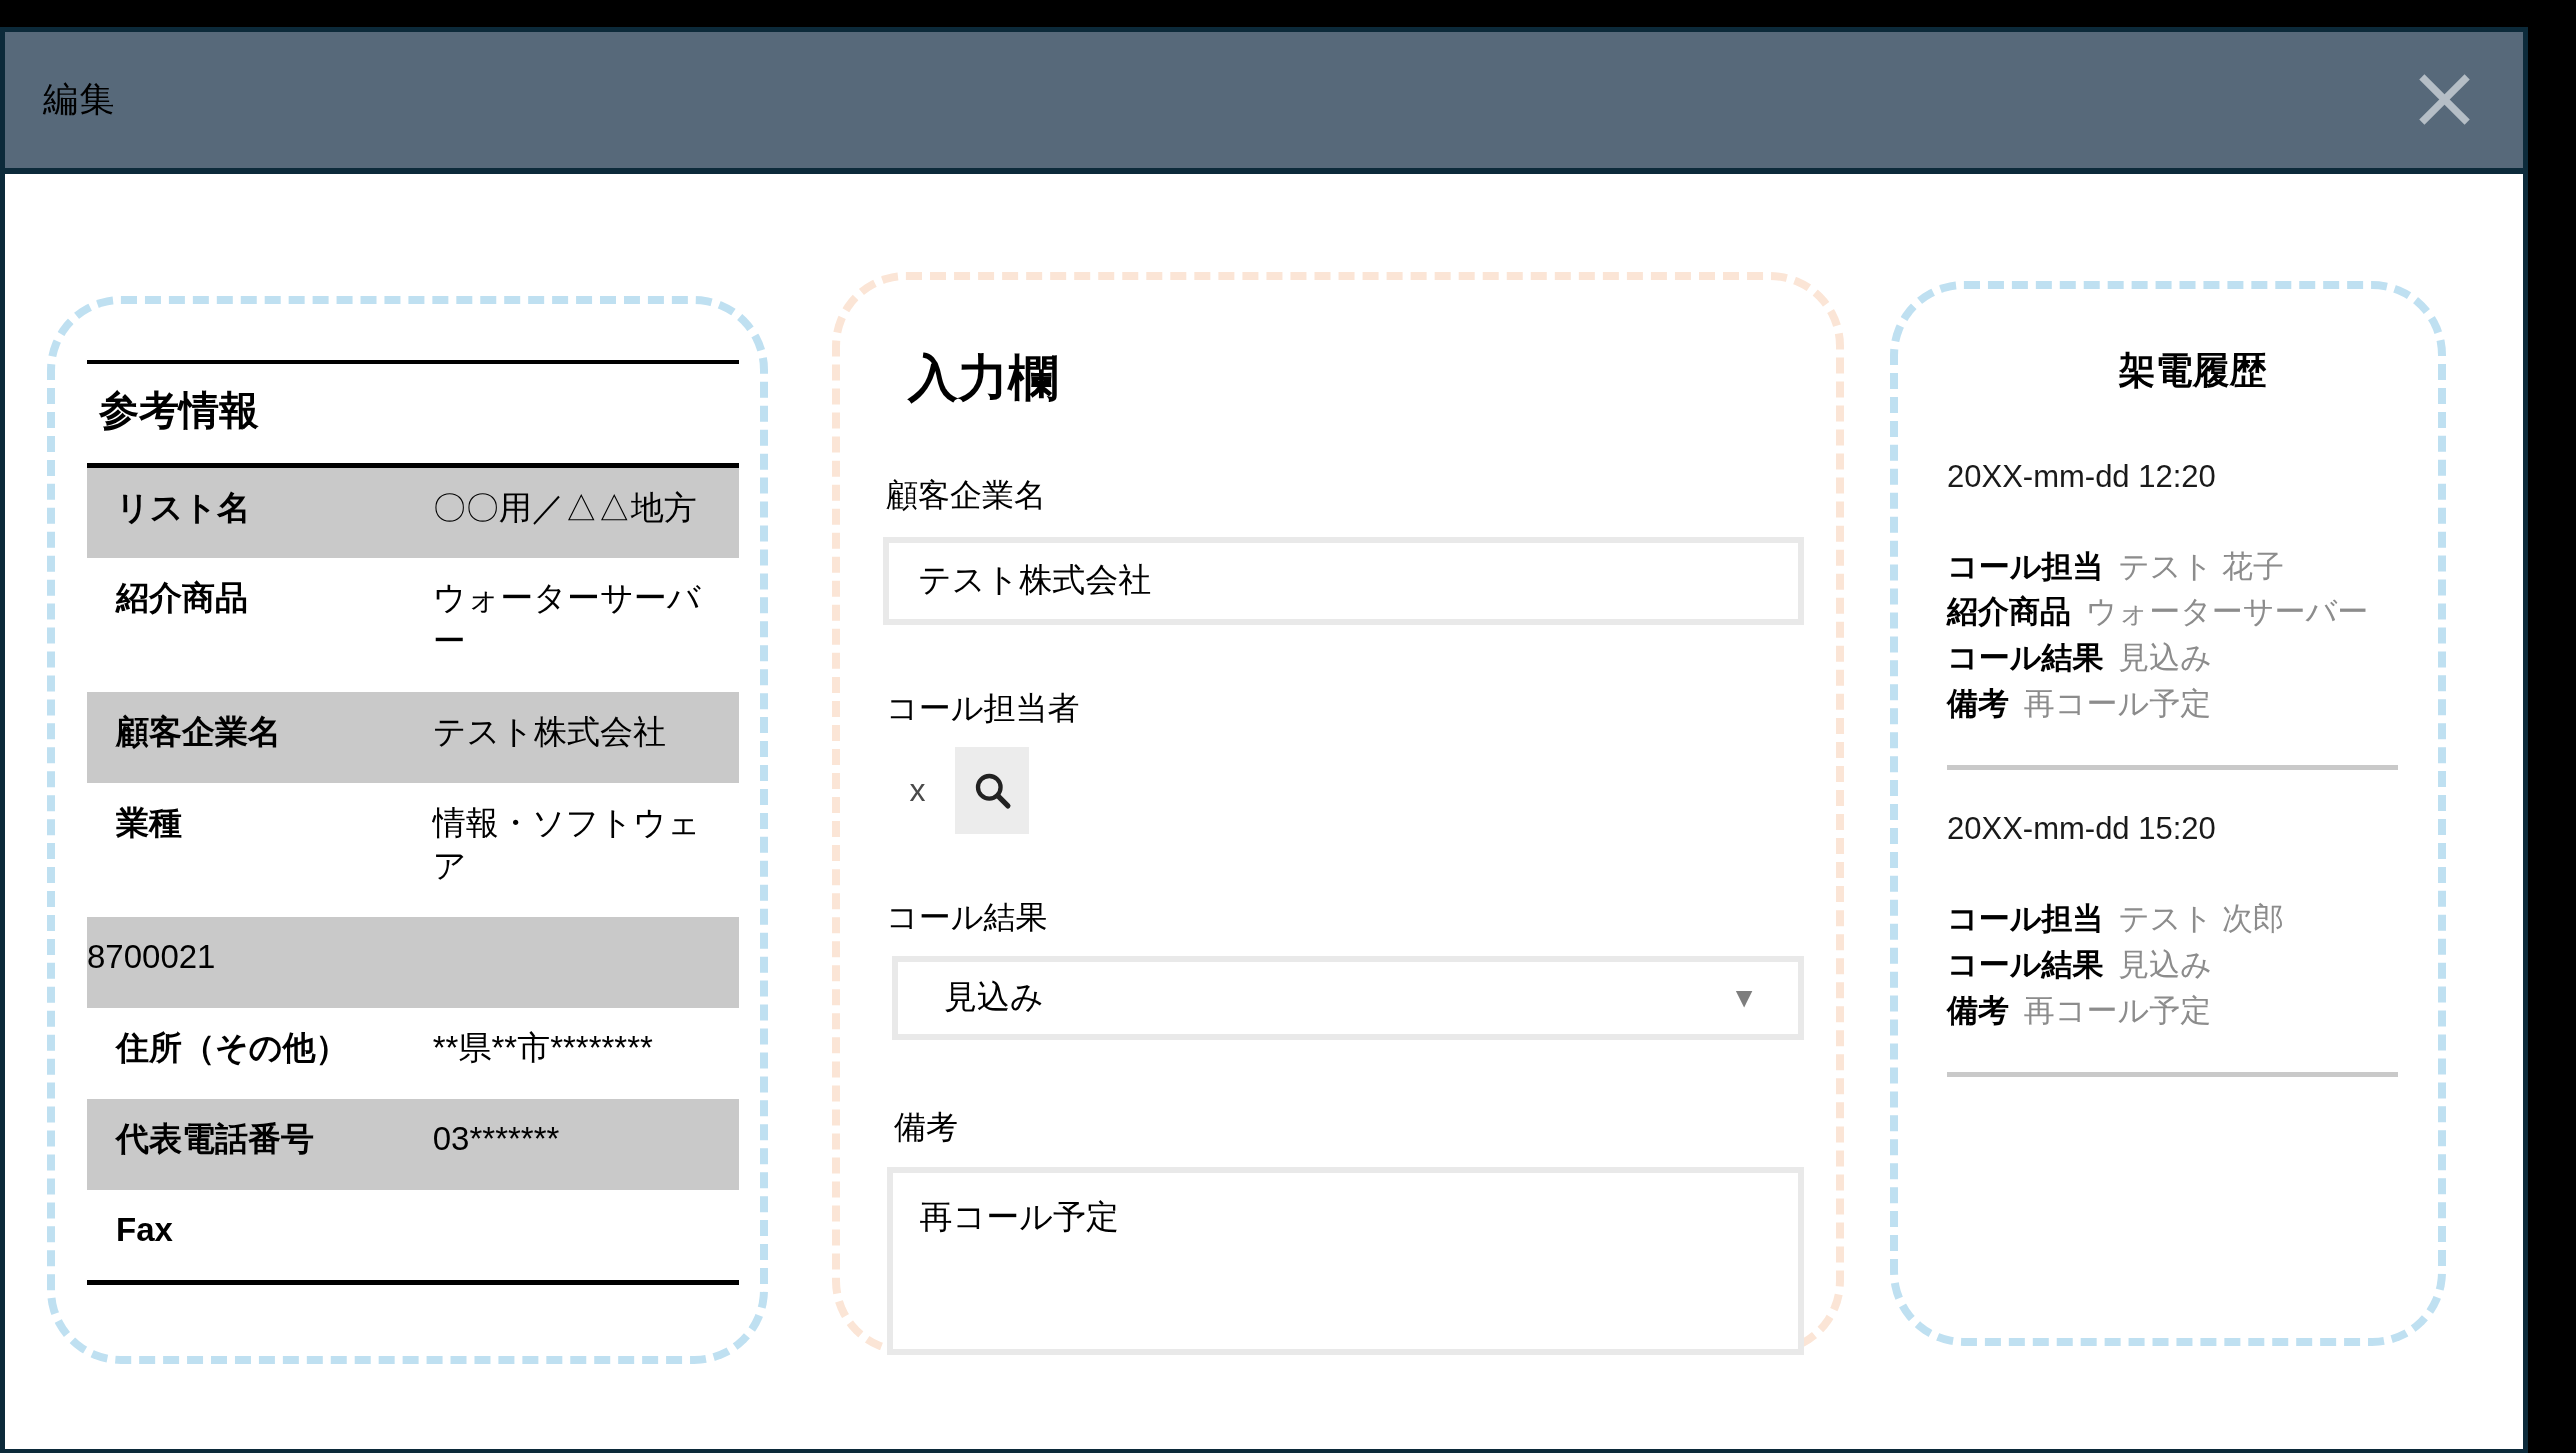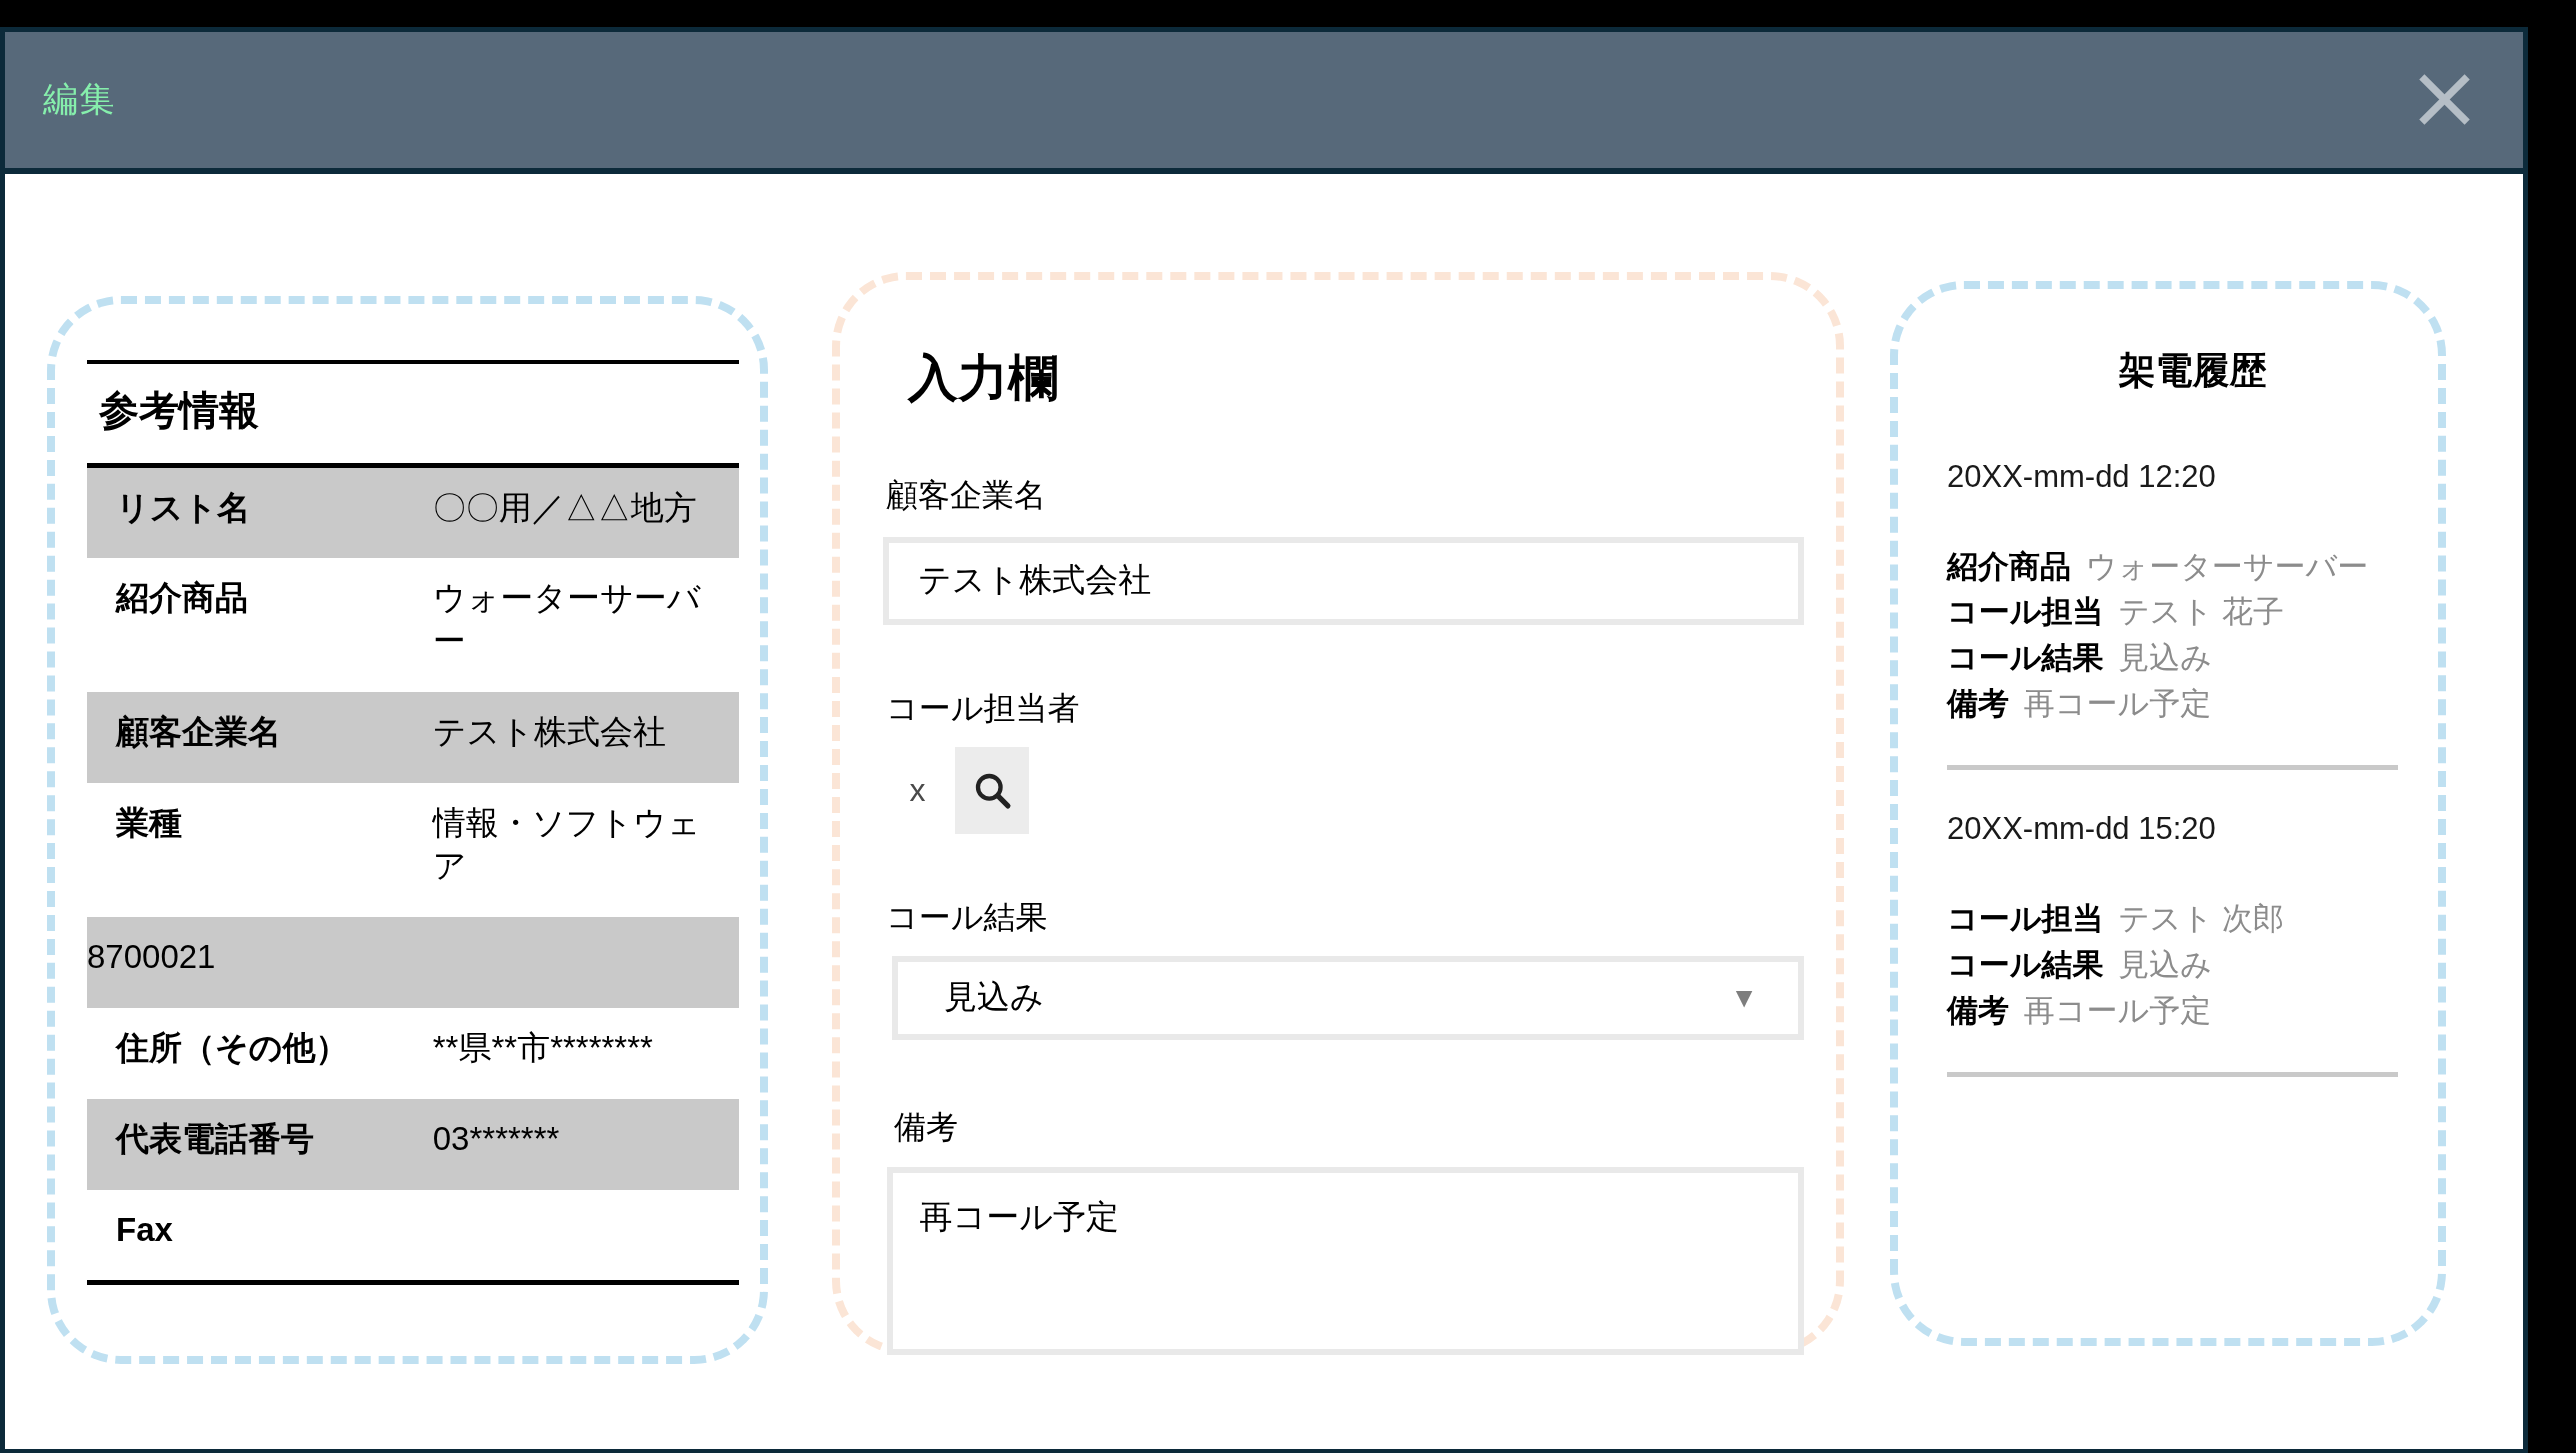--- a/index.html
+++ b/index.html
@@ -10,21 +10,21 @@
   .modal{
     position:absolute;left:0;top:26.5px;width:2528px;height:1427px;
     background:#fff;border:5.9px solid #0c2a3a;box-sizing:border-box;
   }
   .header{
     position:absolute;left:0;top:0;right:0;height:142px;
     background:#57697a;border-bottom:6.6px solid #0c2a3a;box-sizing:border-box;
     display:flex;align-items:center;justify-content:space-between;
     padding:0 49px 0 38px;
   }
-  .header-title{color:#86efac;font-size:35px;letter-spacing:1.5px;}
+  .header-title{color:#000000;font-size:35px;letter-spacing:1.5px;}
   .close-btn{width:60px;height:60px;display:flex;align-items:center;justify-content:center;cursor:pointer;}
 
   .panel{position:absolute;box-sizing:border-box;border-radius:74px;}
   .panel-blue{border:8.8px dashed #bfe0f1;}
   .panel-peach{border:8.8px dashed #fbe5d6;}
   .ref-panel{left:42px;top:264px;width:721px;height:1068px;}
   .input-panel{left:827px;top:240px;width:1012px;height:1083px;}
   .hist-panel{left:1885px;top:249px;width:556px;height:1065px;}
 
   
@@ -160,24 +160,24 @@
   </div>
 
   <div class="panel panel-blue hist-panel">
     <div class="hist-title">架電履歴</div>
     <div class="hist-body">
 
       <div>
         <div class="hist-date">20XX-mm-dd 12:20</div>
         <div class="hist-fields">
           <div>
+            <span class="hist-label">コール担当</span><span class="hist-value">テスト 花子</span>
+          </div>
+          <div>
             <span class="hist-label">紹介商品</span><span class="hist-value">ウォーターサーバー</span>
-          </div>
-          <div>
-            <span class="hist-label">コール担当</span><span class="hist-value">テスト 花子</span>
           </div>
           <div>
             <span class="hist-label">コール結果</span><span class="hist-value">見込み</span>
           </div>
           <div>
             <span class="hist-label">備考</span><span class="hist-value">再コール予定</span>
           </div>
         </div>
         <hr class="hist-divider">
       </div>

